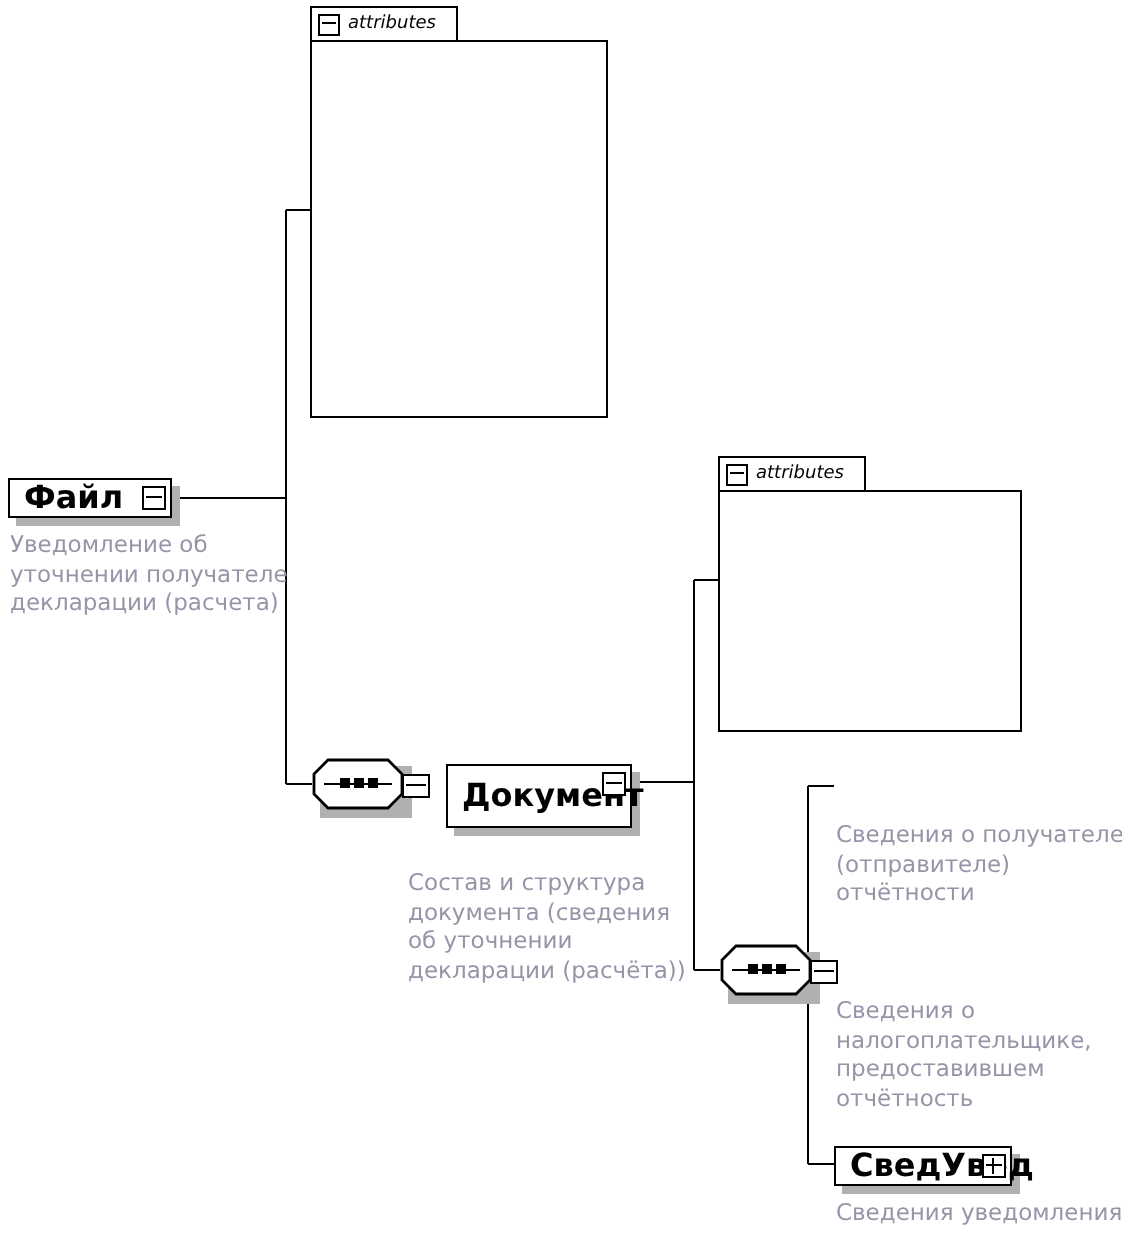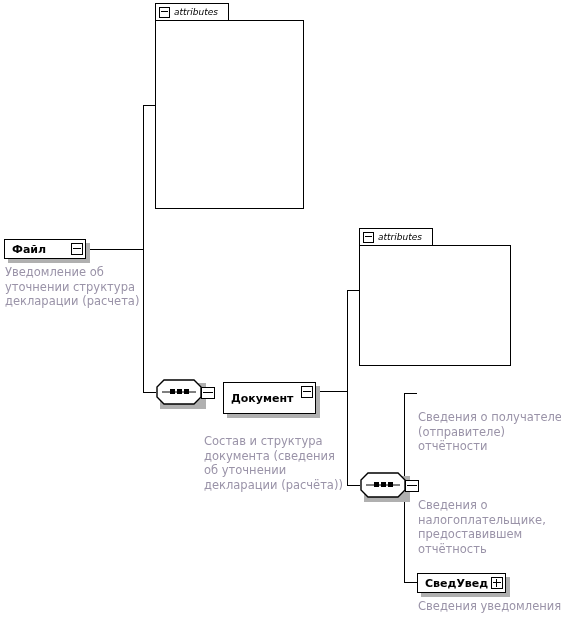--- a/index.html
+++ b/index.html
@@ -39,21 +39,21 @@
   .nodebox .face{
     position:absolute;left:0;top:0;width:100%;height:100%;
     border:2px solid #000;background:#fff;box-sizing:border-box;z-index:1;
     display:flex;align-items:center;
   }
   .nodebox .label{
     font-size:12px;font-weight:bold;color:#000;white-space:nowrap;
     padding-left:7px;line-height:1;
   }
   .nodebox.elem .face{border-width:1px;}
-  .nodebox.elem .label{font-size:11px;}
+  .nodebox.elem .label{font-size:16px;}
 
   
   .stub{
     position:absolute;width:10px;height:10px;border:1px solid #000;background:#fff;z-index:2;
   }
   .stub:before{content:"";position:absolute;left:1px;right:1px;top:4px;height:1px;background:#000;}
   .stub.plus:after{content:"";position:absolute;top:1px;bottom:1px;left:4px;width:1px;background:#000;}
 
   
   .desc{
@@ -142,21 +142,21 @@
   <div class="desc" style="left:164px;top:188px;width:140px;">Версия формата</div>
 
   <div class="nodebox elem" style="left:4px;top:239px;width:82px;height:20px;">
     <div class="shadow"></div>
     <div class="face">
       <span class="label">Файл</span>
     </div>
     <div class="stub" style="right:3px;top:4px;"></div>
   </div>
   <div class="desc" style="left:5px;top:265px;width:145px;">Уведомление об
-уточнении структура
+уточнении получателе
 декларации (расчета)</div>
 
   <div class="seq" style="left:156px;top:379px;">
     <div class="sq-shadow"></div>
     <svg width="46" height="26" viewBox="0 0 46 26" xmlns="http://www.w3.org/2000/svg">
       <polygon points="8,1 38,1 45,8 45,18 38,25 8,25 1,18 1,8" fill="#ffffff" stroke="#000000" stroke-width="1.4"></polygon>
       <line x1="6" y1="13" x2="40" y2="13" stroke="#000" stroke-width="1"></line>
       <rect x="14" y="10" width="5" height="5" fill="#000"></rect>
       <rect x="21" y="10" width="5" height="5" fill="#000"></rect>
       <rect x="28" y="10" width="5" height="5" fill="#000"></rect>

